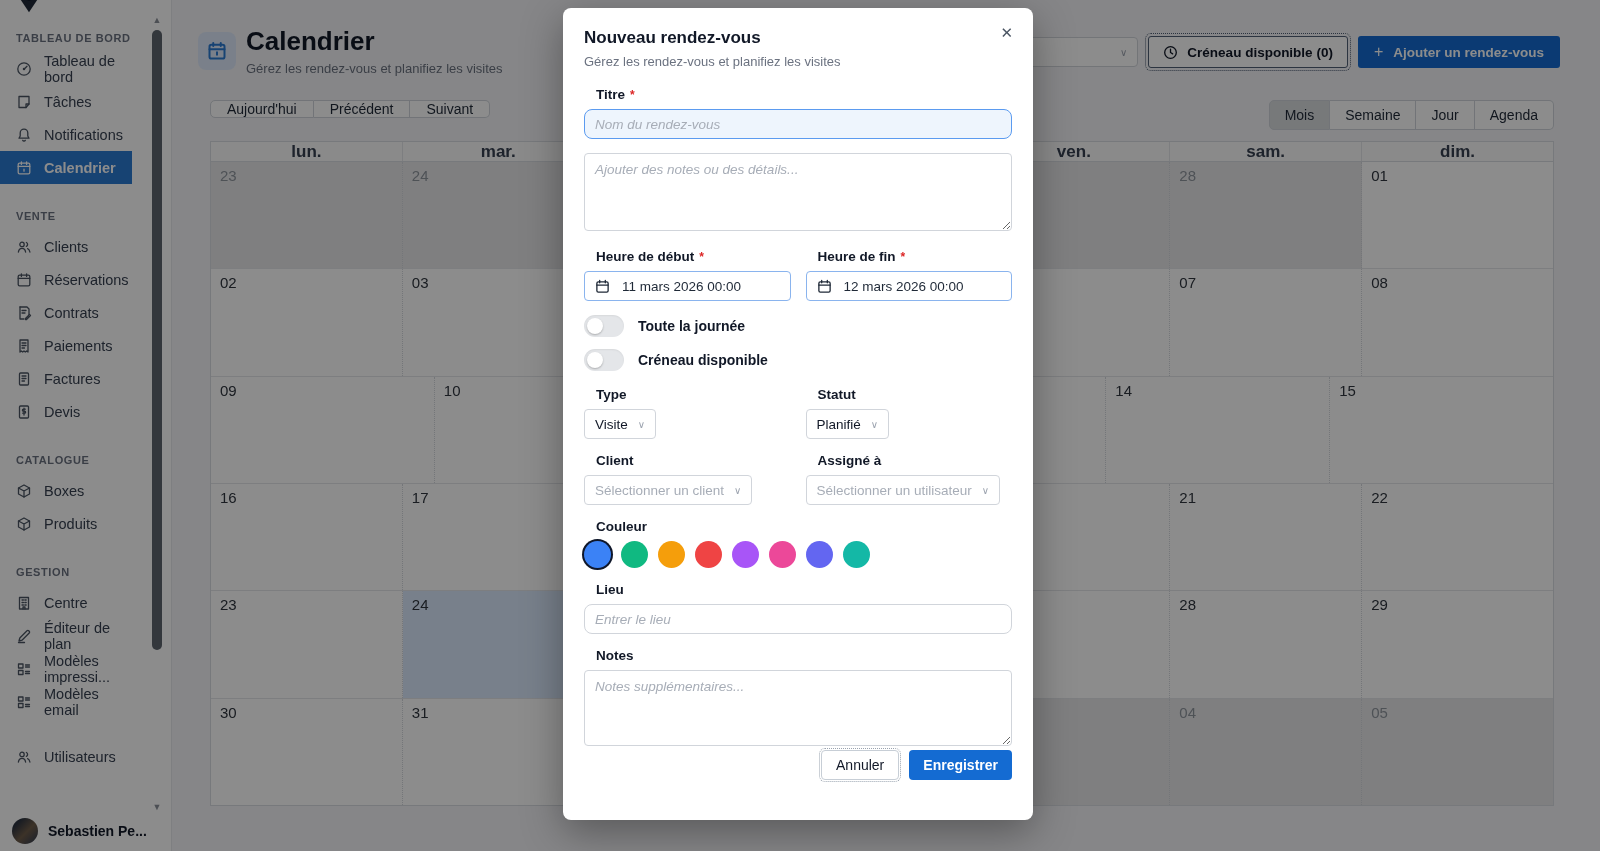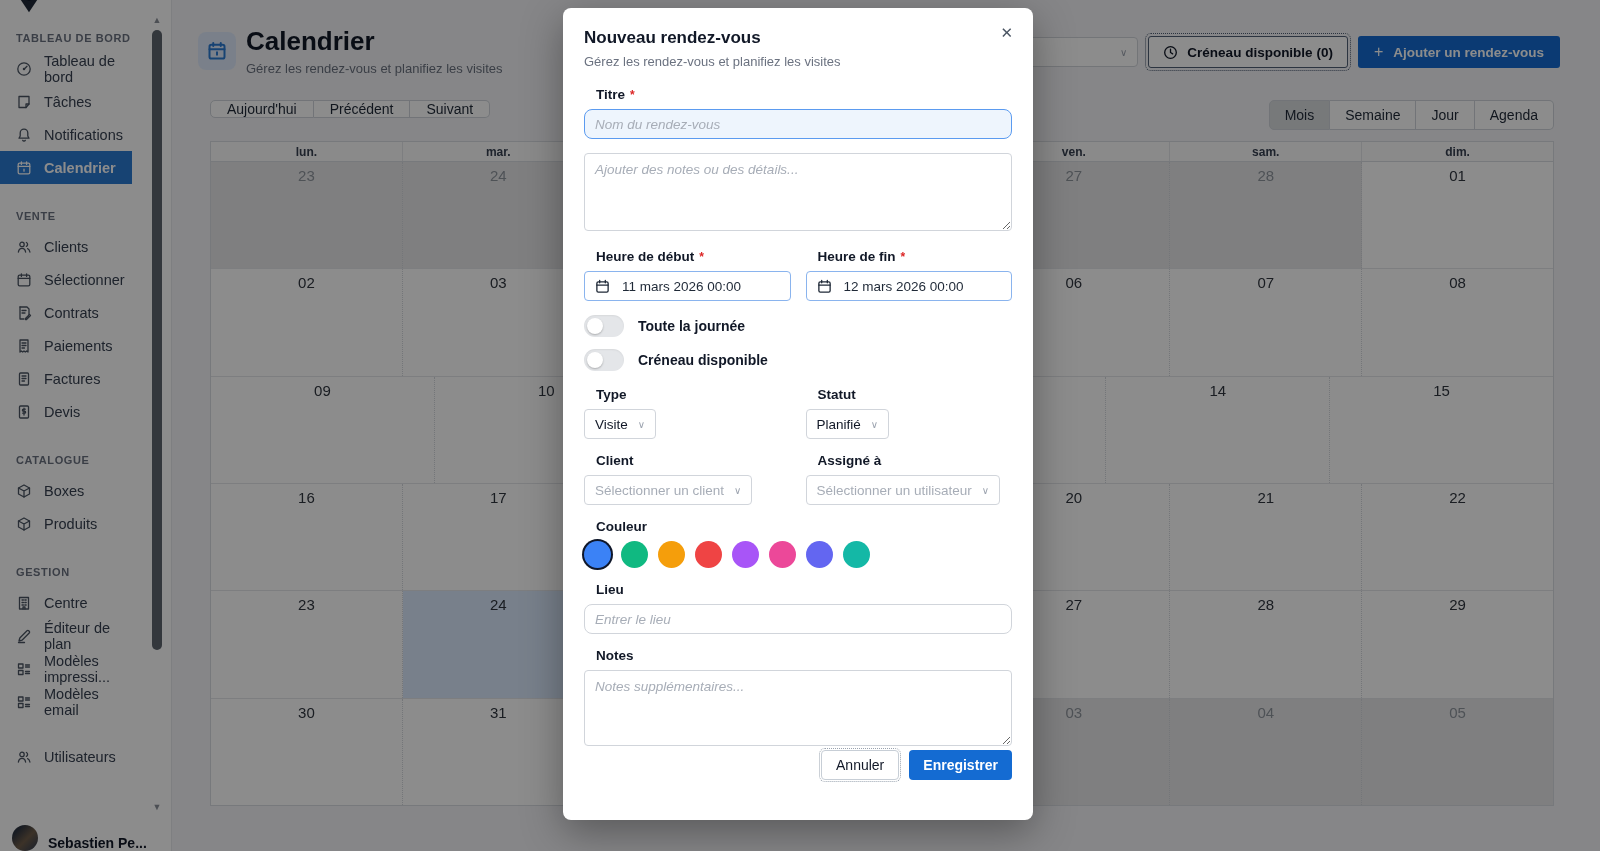--- a/index.html
+++ b/index.html
@@ -22,21 +22,21 @@
   .side-item.active { background:#2b7ad2; color:#ffffff; font-weight:700; }
   .side-item.active svg { stroke:#ffffff; }
   
   .sbar { position:absolute; right:8px; top:14px; bottom:12px; width:12px; }
   .sbar-arrow { position:absolute; left:0; width:12px; height:12px; font-size:9px; color:#8b9099;
                 text-align:center; line-height:12px; cursor:pointer; }
   .sbar-arrow.up { top:0; } .sbar-arrow.down { bottom:26px; }
   .sbar-thumb { position:absolute; left:1px; top:16px; height:620px; width:10px; background:#5d646e;
                 border-radius:5px; cursor:pointer; }
   .side-user { position:absolute; bottom:0; left:0; width:172px; height:40px; display:flex;
-               align-items:flex-end; gap:10px; padding-left:12px; background:#fff; }
+               align-items:center; gap:10px; padding-left:12px; background:#fff; }
   .avatar { width:26px; height:26px; border-radius:50%; flex:0 0 26px;
             background:linear-gradient(135deg,#2c3340 20%,#6e5c49 55%,#3a4150 90%); }
   .side-user-name { font-size:14px; font-weight:700; color:#111827; }
 
   
   .main { position:absolute; left:172px; top:0; width:1428px; height:851px; }
   .page-icon-chip { position:absolute; left:26px; top:32px; width:38px; height:38px; border-radius:8px;
                     background:#dfeafc; display:flex; align-items:center; justify-content:center; }
   .page-icon-chip svg { width:20px; height:20px; stroke:#2b7ad2; fill:none; stroke-width:1.6;
                         stroke-linecap:round; }
@@ -66,26 +66,26 @@
   .view-group { position:absolute; top:100px; right:46px; display:flex; }
   .view-group button { height:30px; padding:0 15px; background:#fff; border:1px solid #cfd4da;
                        border-left-width:0; font-size:14px; color:#1f2937; cursor:pointer; font-family:inherit; }
   .view-group button:first-child { border-left-width:1px; border-radius:5px 0 0 5px; }
   .view-group button:last-child { border-radius:0 5px 5px 0; }
   .view-group button.active { background:#d9dcdf; }
 
   .calendar { position:absolute; left:38px; right:46px; top:141px; bottom:45px; background:#fff;
               border:1px solid #d9dde2; display:flex; flex-direction:column; }
   .cal-head { display:flex; height:20px; border-bottom:1px solid #d9dde2; background:#fbfbfc; }
-  .cal-head .wd { flex:1; text-align:center; font-size:12px; font-weight:700; color:#374151;
+  .cal-head .wd { flex:1; text-align:center; font-size:17px; font-weight:700; color:#374151;
                   line-height:20px; border-right:1px solid #e3e6ea; }
   .cal-head .wd:last-child { border-right:none; }
   .cal-row { flex:1; display:flex; border-bottom:1px solid #e3e6ea; }
   .cal-row:last-child { border-bottom:none; }
-  .cal-cell { flex:1; border-right:1px dotted #d4d8dd; text-align:center; padding:5px 9px;
+  .cal-cell { flex:1; border-right:1px dotted #d4d8dd; text-align:left; padding:5px 9px;
               font-size:15px; color:#30363f; cursor:pointer; background:#fff; }
   .cal-cell:last-child { border-right:none; }
   .cal-cell.out { background:#e7e8ea; color:#8f959d; }
   .cal-cell.today { background:#dbeafe; }
 
   
   .backdrop { position:absolute; inset:0; background:rgba(0,0,0,0.45); z-index:5; }
   .modal { position:absolute; left:563px; top:8px; width:470px; height:812px; background:#fff;
            border-radius:8px; box-shadow:0 12px 40px rgba(0,0,0,.35); z-index:10; padding:20px 21px 16px 21px; }
   .modal-close { position:absolute; top:16px; right:20px; font-size:15px; color:#4b5563; cursor:pointer;
@@ -190,21 +190,21 @@
             </span>
             <span>Clients</span>
           </div>
           <div class="side-item">
             <span style="display: inline-flex;">
               <svg viewBox="0 0 16 16">
                 <rect x="2.2" y="3.2" width="11.6" height="10.6" rx="1.4"></rect>
                 <path d="M2.2 6.4h11.6M5.4 1.8v2.6M10.6 1.8v2.6"></path>
               </svg>
             </span>
-            <span>Sélectionner</span>
+            <span>Réservations</span>
           </div>
           <div class="side-item">
             <span style="display: inline-flex;">
               <svg viewBox="0 0 16 16">
                 <path d="M4 2h7l2 2v5.5"></path>
                 <path d="M4 2v12h4"></path>
                 <path d="M6 5.5h4M6 8h3"></path>
                 <path d="M9.5 13.5l4-4 1 1-4 4h-1z"></path>
               </svg>
             </span>

